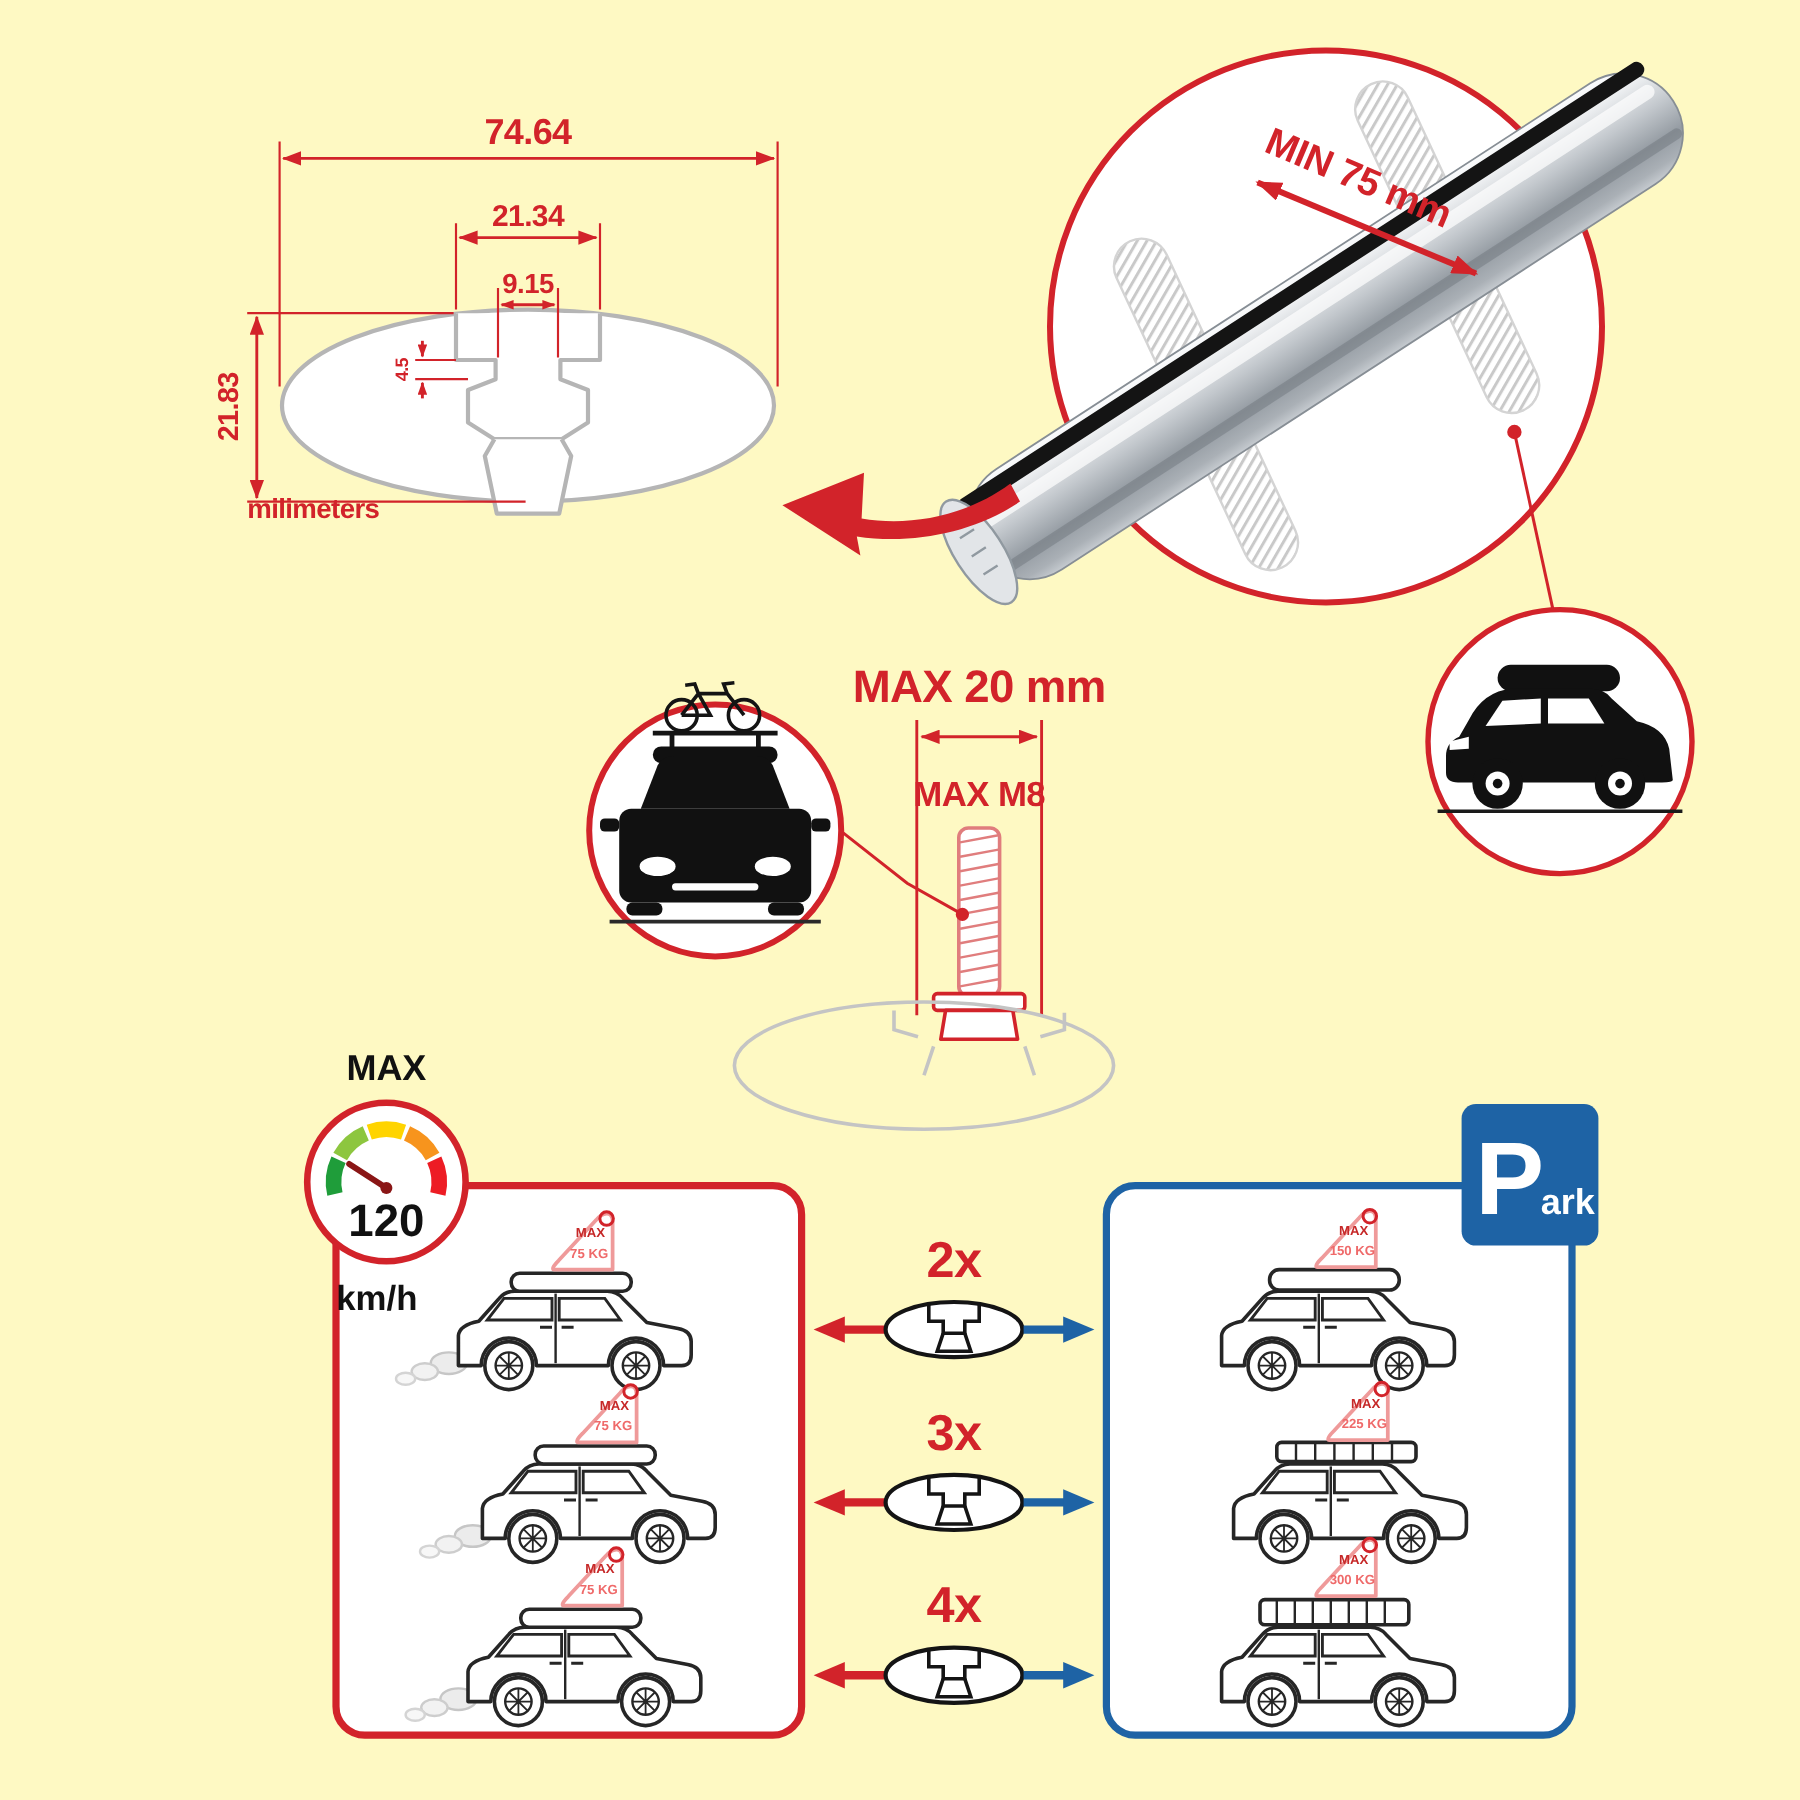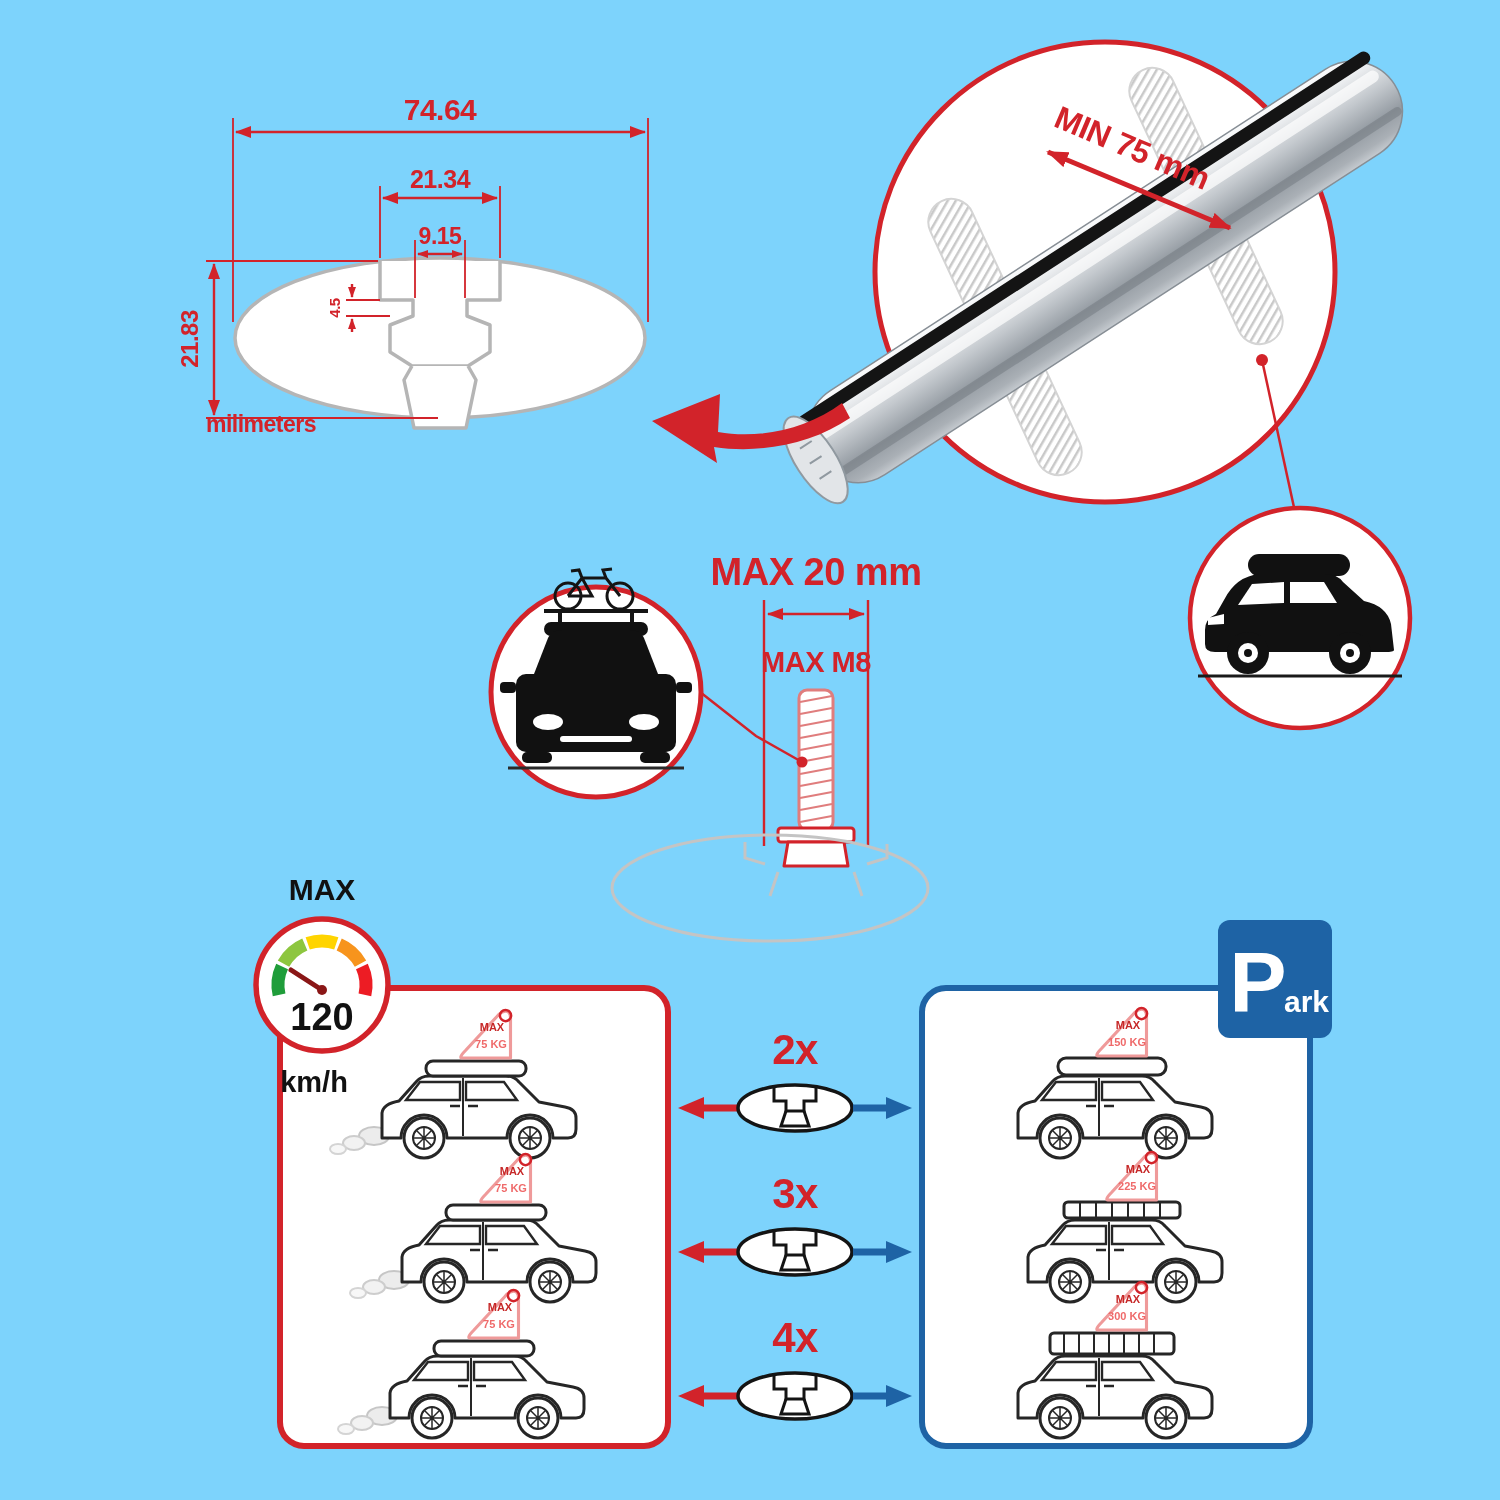--- a/index.html
+++ b/index.html
@@ -1,16 +1,16 @@
 <!DOCTYPE html>
 <html><head>
 <meta charset="utf-8">
 <style>
   html,body{margin:0;padding:0;background:#fff}
-  .canvas{position:relative;width:1500px;height:1500px;background:#7dd3fc;overflow:hidden}
+  .canvas{position:relative;width:1500px;height:1500px;background:#fef9c3;overflow:hidden}
   svg{display:block}
   text{font-family:"Liberation Sans", sans-serif}
   .dimtext{fill:#d2232a;font-weight:bold;letter-spacing:-0.5px}
   .dimline{stroke:#d2232a;stroke-width:2.4;fill:none}
   .extline{stroke:#d2232a;stroke-width:1.8;fill:none}
   .grayline{stroke:#b5b5b5;stroke-width:3.5;fill:#fff}
   .ghost{stroke:#c4c4c4;stroke-width:3;fill:none}
   .callout-circle{fill:#fff;stroke:#d2232a;stroke-width:5}
   .blacktext{fill:#111;font-weight:bold}
   .whitetext{fill:#fff;font-weight:bold}

